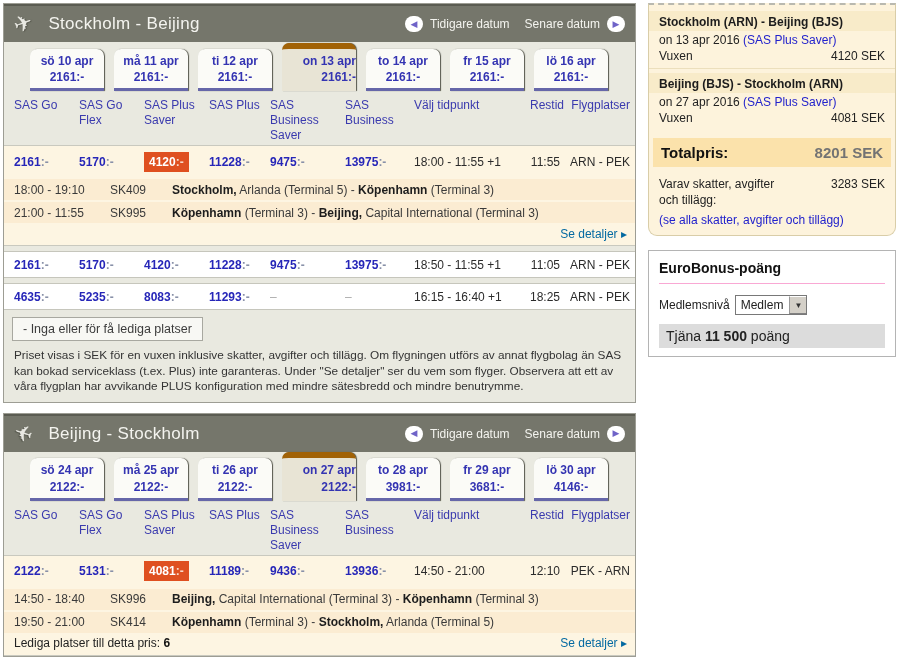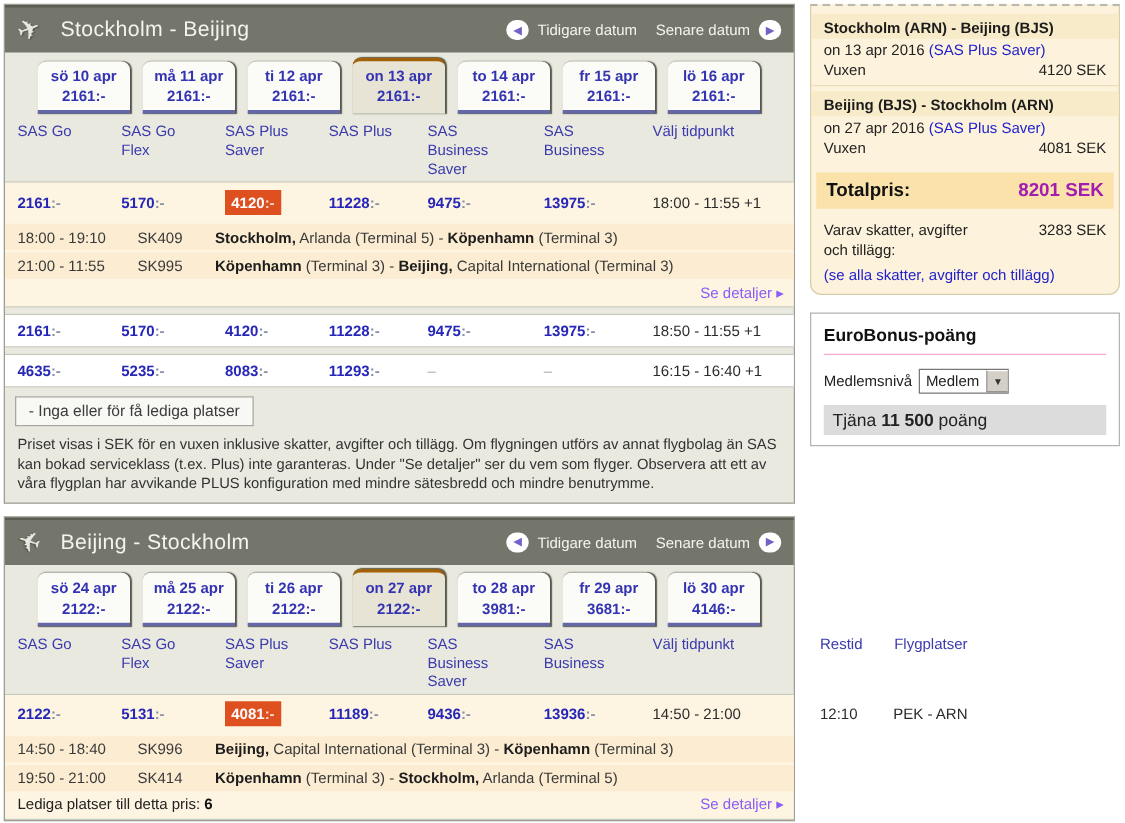--- a/index.html
+++ b/index.html
@@ -21,25 +21,25 @@
   .navbtn { background:#fff; border-radius:8px; width:18px; height:16px; display:inline-flex;
     align-items:center; justify-content:center; cursor:pointer; }
   .navarrow { color:#6f63c8; font-size:9px; line-height:1; }
   .navlabel { color:#f4f4ef; cursor:pointer; }
 
   .tabstrip { display:flex; padding:5px 0 0 26px; height:49px; align-items:flex-end; }
   .tab { width:74px; margin-right:10px; text-align:center; background:#fbfbf7;
     border-radius:7px 7px 0 0; border-bottom:3px solid #6667a9; padding:4px 0 3px;
     cursor:pointer; box-shadow:1px 0 1px #55564c; }
   .tab-day, .tab-price { font-weight:bold; color:#3434b2; font-size:12px; line-height:1.35; }
-  .tab.selected { background:#e8e4d5; border-bottom:none; border-top:3px solid #a16207;
-    padding:4px 0 6px; }
+  .tab.selected { background:#e8e4d5; border-bottom:none; border-top:6px solid #a16207;
+    padding:4px 0 6px;text-align:right; }
 
   .cols { display:grid; grid-template-columns:65px 65px 65px 61px 75px 69px 98px 52px 66px;
-    padding:0 6px 0 10px; align-items:center;gap:18px; }
+    padding:0 6px 0 10px; align-items:center; }
   .header-row { min-height:54px; align-items:start; padding-top:7px; }
   .header-row span { color:#3a3aae; line-height:1.25; }
   .col-r { text-align:right; }
 
   .flight-block { background:#fdf5e2; border:1px solid #c9c9bf; border-left:none; border-right:none; }
   .price-row { height:31px; }
   .price { font-weight:bold; color:#2626b8; cursor:pointer; }
   .price .suf { color:#8890a8; font-weight:bold; }
   .price.hl { background:#df5020; color:#fff; padding:3px 5px; display:inline-block; width:auto;
     justify-self:start; }
@@ -47,41 +47,41 @@
   .price.dash { color:#aaa; cursor:default; font-weight:normal; }
   .timecell, .durcell, .aptcell { color:#2b2b2b; }
   .durcell { text-align:right; padding-right:4px; }
   .aptcell { text-align:right; }
 
   .seg { display:grid; grid-template-columns:90px 56px 1fr; column-gap:6px; padding:0 8px 0 10px;
     background:#fbecd2; height:23px; align-items:center; border-top:2px solid #fdf5e2; color:#3a3a3a; }
   .seg b { color:#1d1d1d; }
   .block-foot { display:flex; justify-content:space-between; align-items:center;
     padding:3px 8px 4px 10px; height:22px; }
-  .details-link { color:#8b5cf6; cursor:pointer; }
+  .details-link { color:#0369a1; cursor:pointer; }
   .seats b { color:#111; }
 
   .white-row { background:#fff; border:1px solid #c6c6bc; border-left:none; border-right:none;
     height:27px; margin-top:5px; }
   .notebox { display:inline-block; margin:7px 0 3px 8px; border:1px solid #a8a8a0;
     background:#f8f8f4; color:#3c3c3c; padding:4px 10px; font-size:12.5px; }
   .disclaimer { padding:4px 10px 7px; color:#333; font-size:11.8px; line-height:1.32; }
 
   
   .sumbox { background:#fdf3dc; border:1px solid #d9cda8; border-top:2px dashed #b9b9b0;
     border-radius:0 0 9px 9px; padding-bottom:8px; }
   .leg { border-bottom:1px solid #ecdfbc; padding-bottom:5px; }
   .leg-route { background:#f8ebc9; font-weight:bold; padding:4px 10px 2px; color:#1c1c1c; }
   .leg-date { padding:2px 10px 0; }
   .leg-date .fare-link { color:#2222cc; cursor:pointer; }
   .leg-pax { display:flex; justify-content:space-between; padding:2px 10px 0; }
   .total-band { background:#fbe2ab; display:flex; justify-content:space-between;
     align-items:center; margin:8px 4px; padding:6px 8px; }
   .total-label { font-weight:bold; font-size:15px; color:#111; }
-  .total-value { font-weight:bold; font-size:15px; color:#a21caf; }
+  .total-value { font-weight:bold; font-size:15px; color:#737373; }
   .tax-row { display:flex; justify-content:space-between; padding:2px 10px; line-height:1.3; }
   .tax-link { color:#2222cc; padding:3px 10px 0; cursor:pointer; }
 
   .ebbox { background:#fff; border:1px solid #b4b4b4; margin-top:14px; padding:9px 10px 8px; }
   .eb-title { font-weight:bold; font-size:14px; padding-bottom:7px; border-bottom:1px solid #f9a8d4;
     color:#111; }
   .eb-levelrow { display:flex; align-items:center; gap:5px; margin:11px 0 9px; }
   .eb-select { display:inline-flex; align-items:center; border:1px solid #787878; background:#fff;
     height:20px; cursor:pointer; }
   .eb-select .val { padding:0 6px 0 5px; min-width:52px; }

